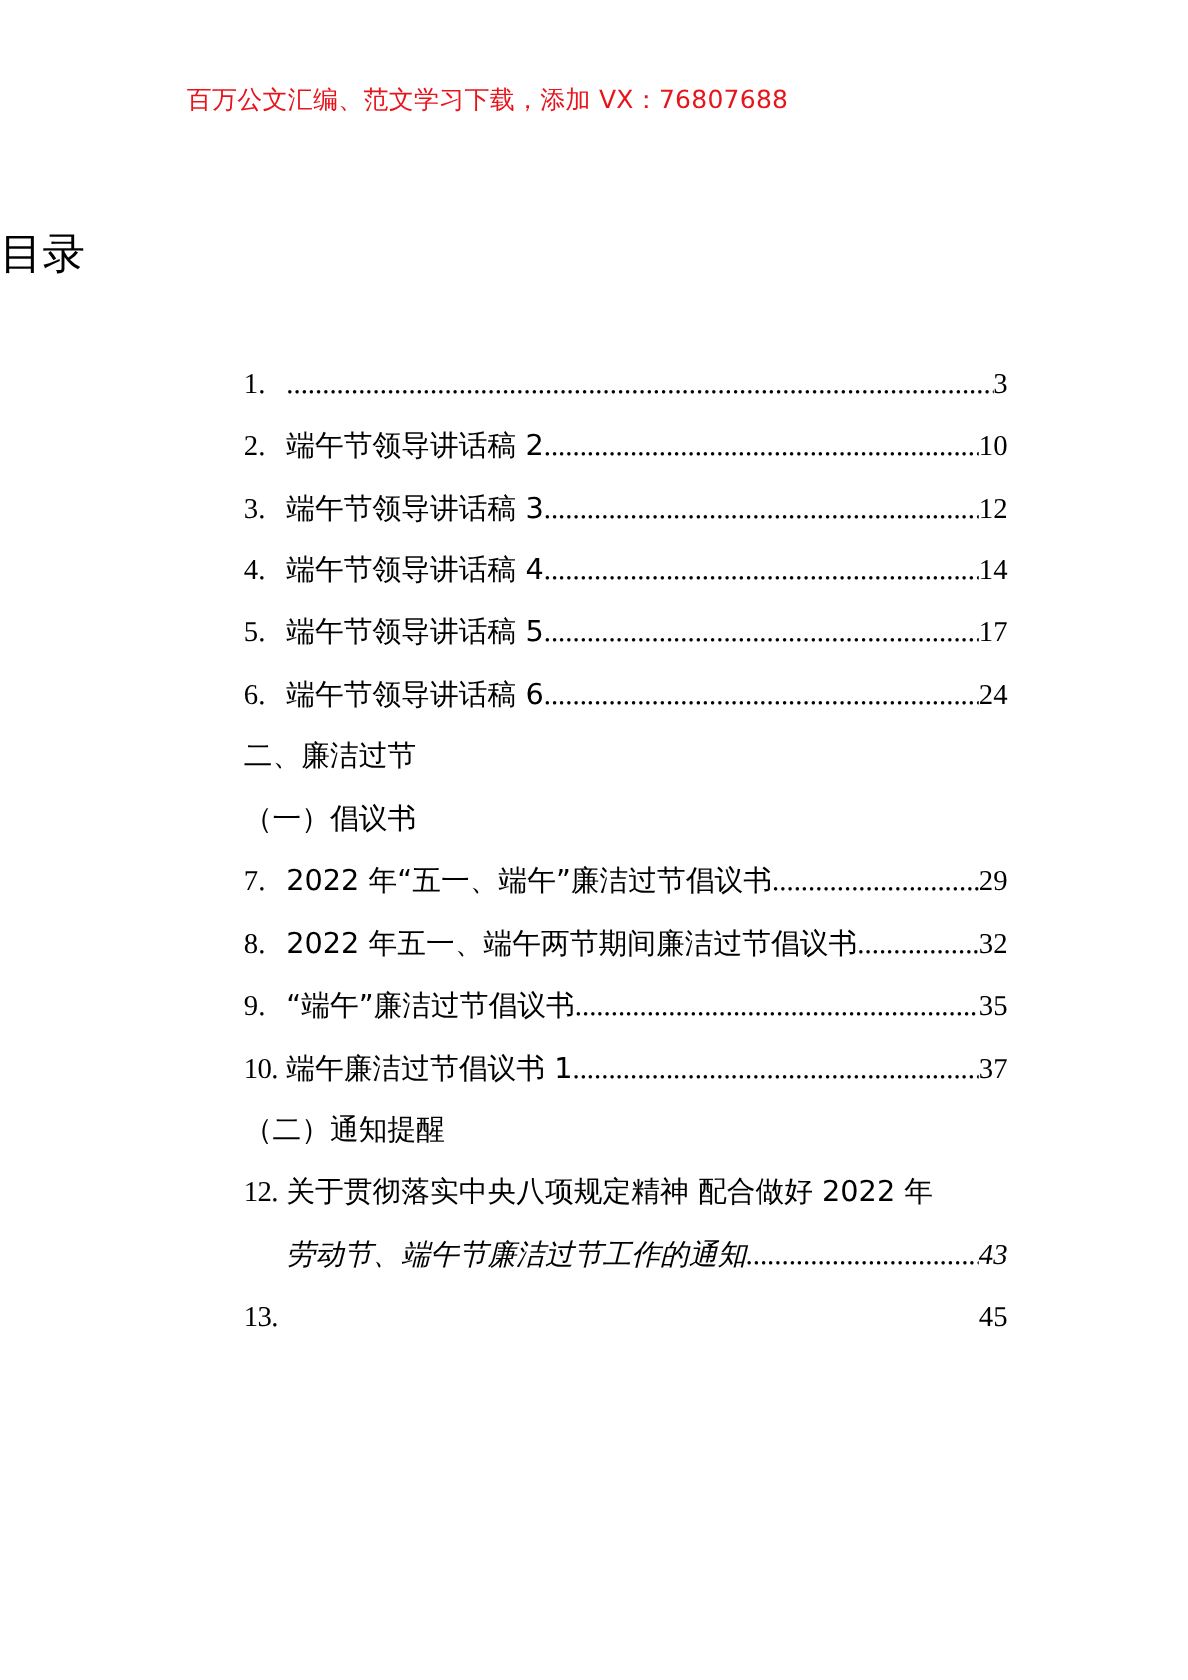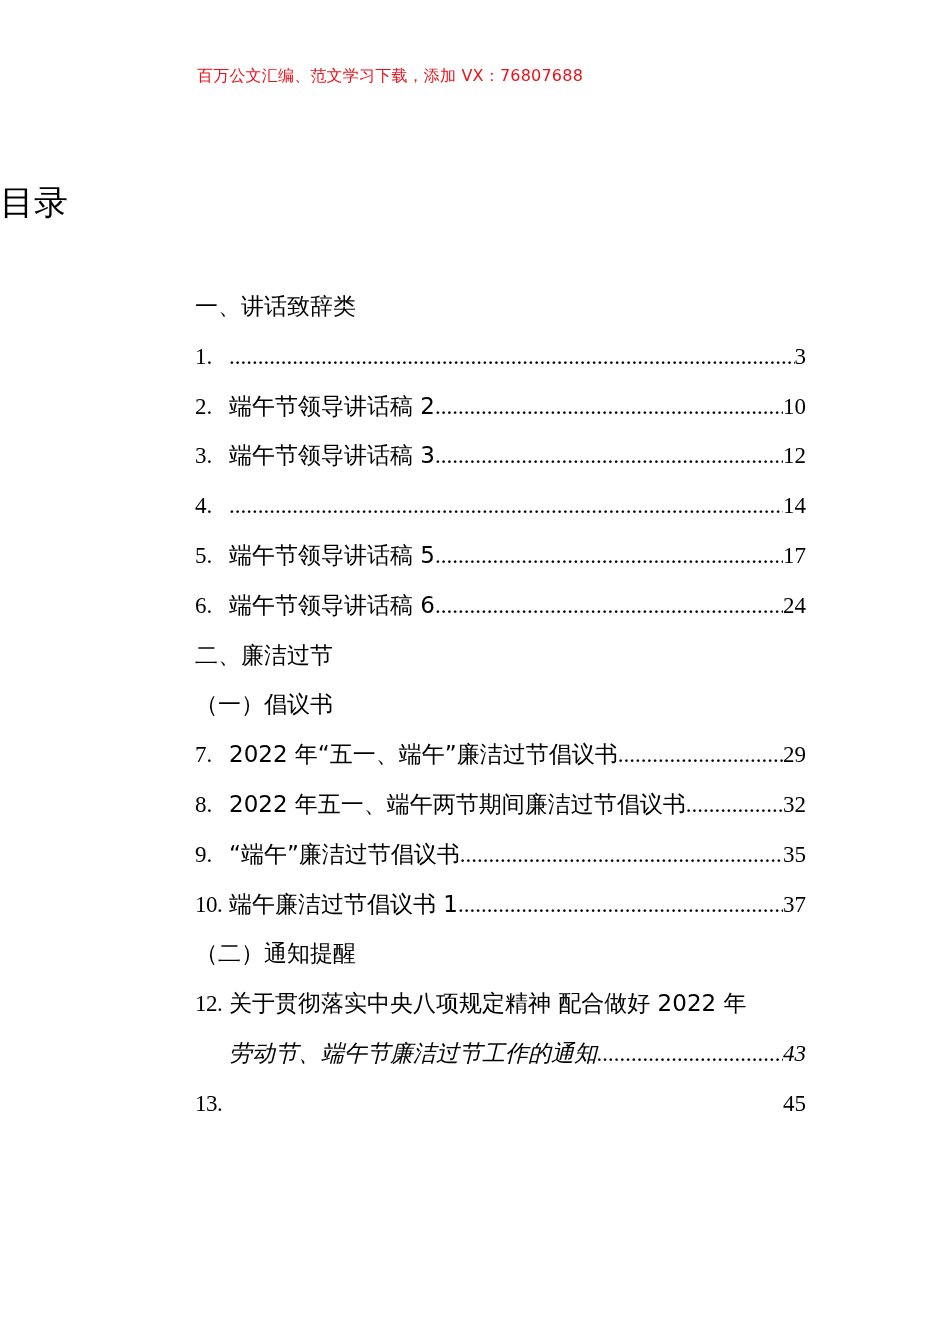--- a/index.html
+++ b/index.html
@@ -1,19 +1,19 @@
 <!DOCTYPE html>
 <html><head>
 <meta charset="utf-8">
 <style>
   html, body { margin: 0; padding: 0; background: #ffffff; }
   body { width: 950px; height: 1344px; position: relative; overflow: hidden;
          font-family: "DejaVu Sans", "Liberation Sans", sans-serif; color: #000; }
   .header { position: absolute; top: 66px; left: 0; width: 780px; text-align: center;
-            color: #e8141c; font-size: 16px; letter-spacing: 0.2px; }
+            color: #e8141c; font-size: 20px; letter-spacing: 0.2px; }
   .title { position: absolute; top: 180px; left: 0; width: 950px; text-align: left;
            font-size: 34px; }
   .toc { position: absolute; left: 195px; top: 282px; width: 611px; }
   .line { height: 49.8px; line-height: 49.8px; font-size: 23px; white-space: nowrap;
           display: flex; align-items: baseline; }
   .num { font-family: "Liberation Serif", serif; display: inline-block; }
   .num.short { width: 34px; }
   .num.long { width: 34px; letter-spacing: -0.5px; font-family: Liberation Serif, serif; }
   .txt { white-space: nowrap; }
   .dots { flex: 1; overflow: hidden; font-family: "Liberation Serif", serif; white-space: nowrap;
@@ -23,43 +23,41 @@
   .indent { padding-left: 34px; font-style: italic; }
   .sub { padding-left: 0; }
 </style>
 </head>
 <body>
 
 <div class="header">百万公文汇编、范文学习下载，添加 VX：76807688</div>
 <div class="title">目录</div>
 
 <div class="toc">
-  <div class="line">
-      <span>一、讲话致辞类</span>
-    </div>
 
   <div class="line">
       <span class="num short">1.</span>
       <span class="dots"></span>
       <span class="pg">3</span>
     </div>
   <div class="line">
       <span class="num short">2.</span>
       <span class="txt">端午节领导讲话稿 2</span>
       <span class="dots"></span>
       <span class="pg">10</span>
     </div>
   <div class="line">
       <span class="num short">3.</span>
       <span class="txt">端午节领导讲话稿 3</span>
       <span class="dots"></span>
       <span class="pg">12</span>
     </div>
   <div class="line">
       <span class="num short">4.</span>
+      <span class="txt">端午节领导讲话稿 4</span>
       <span class="dots"></span>
       <span class="pg">14</span>
     </div>
   <div class="line">
       <span class="num short">5.</span>
       <span class="txt">端午节领导讲话稿 5</span>
       <span class="dots"></span>
       <span class="pg">17</span>
     </div>
   <div class="line">

